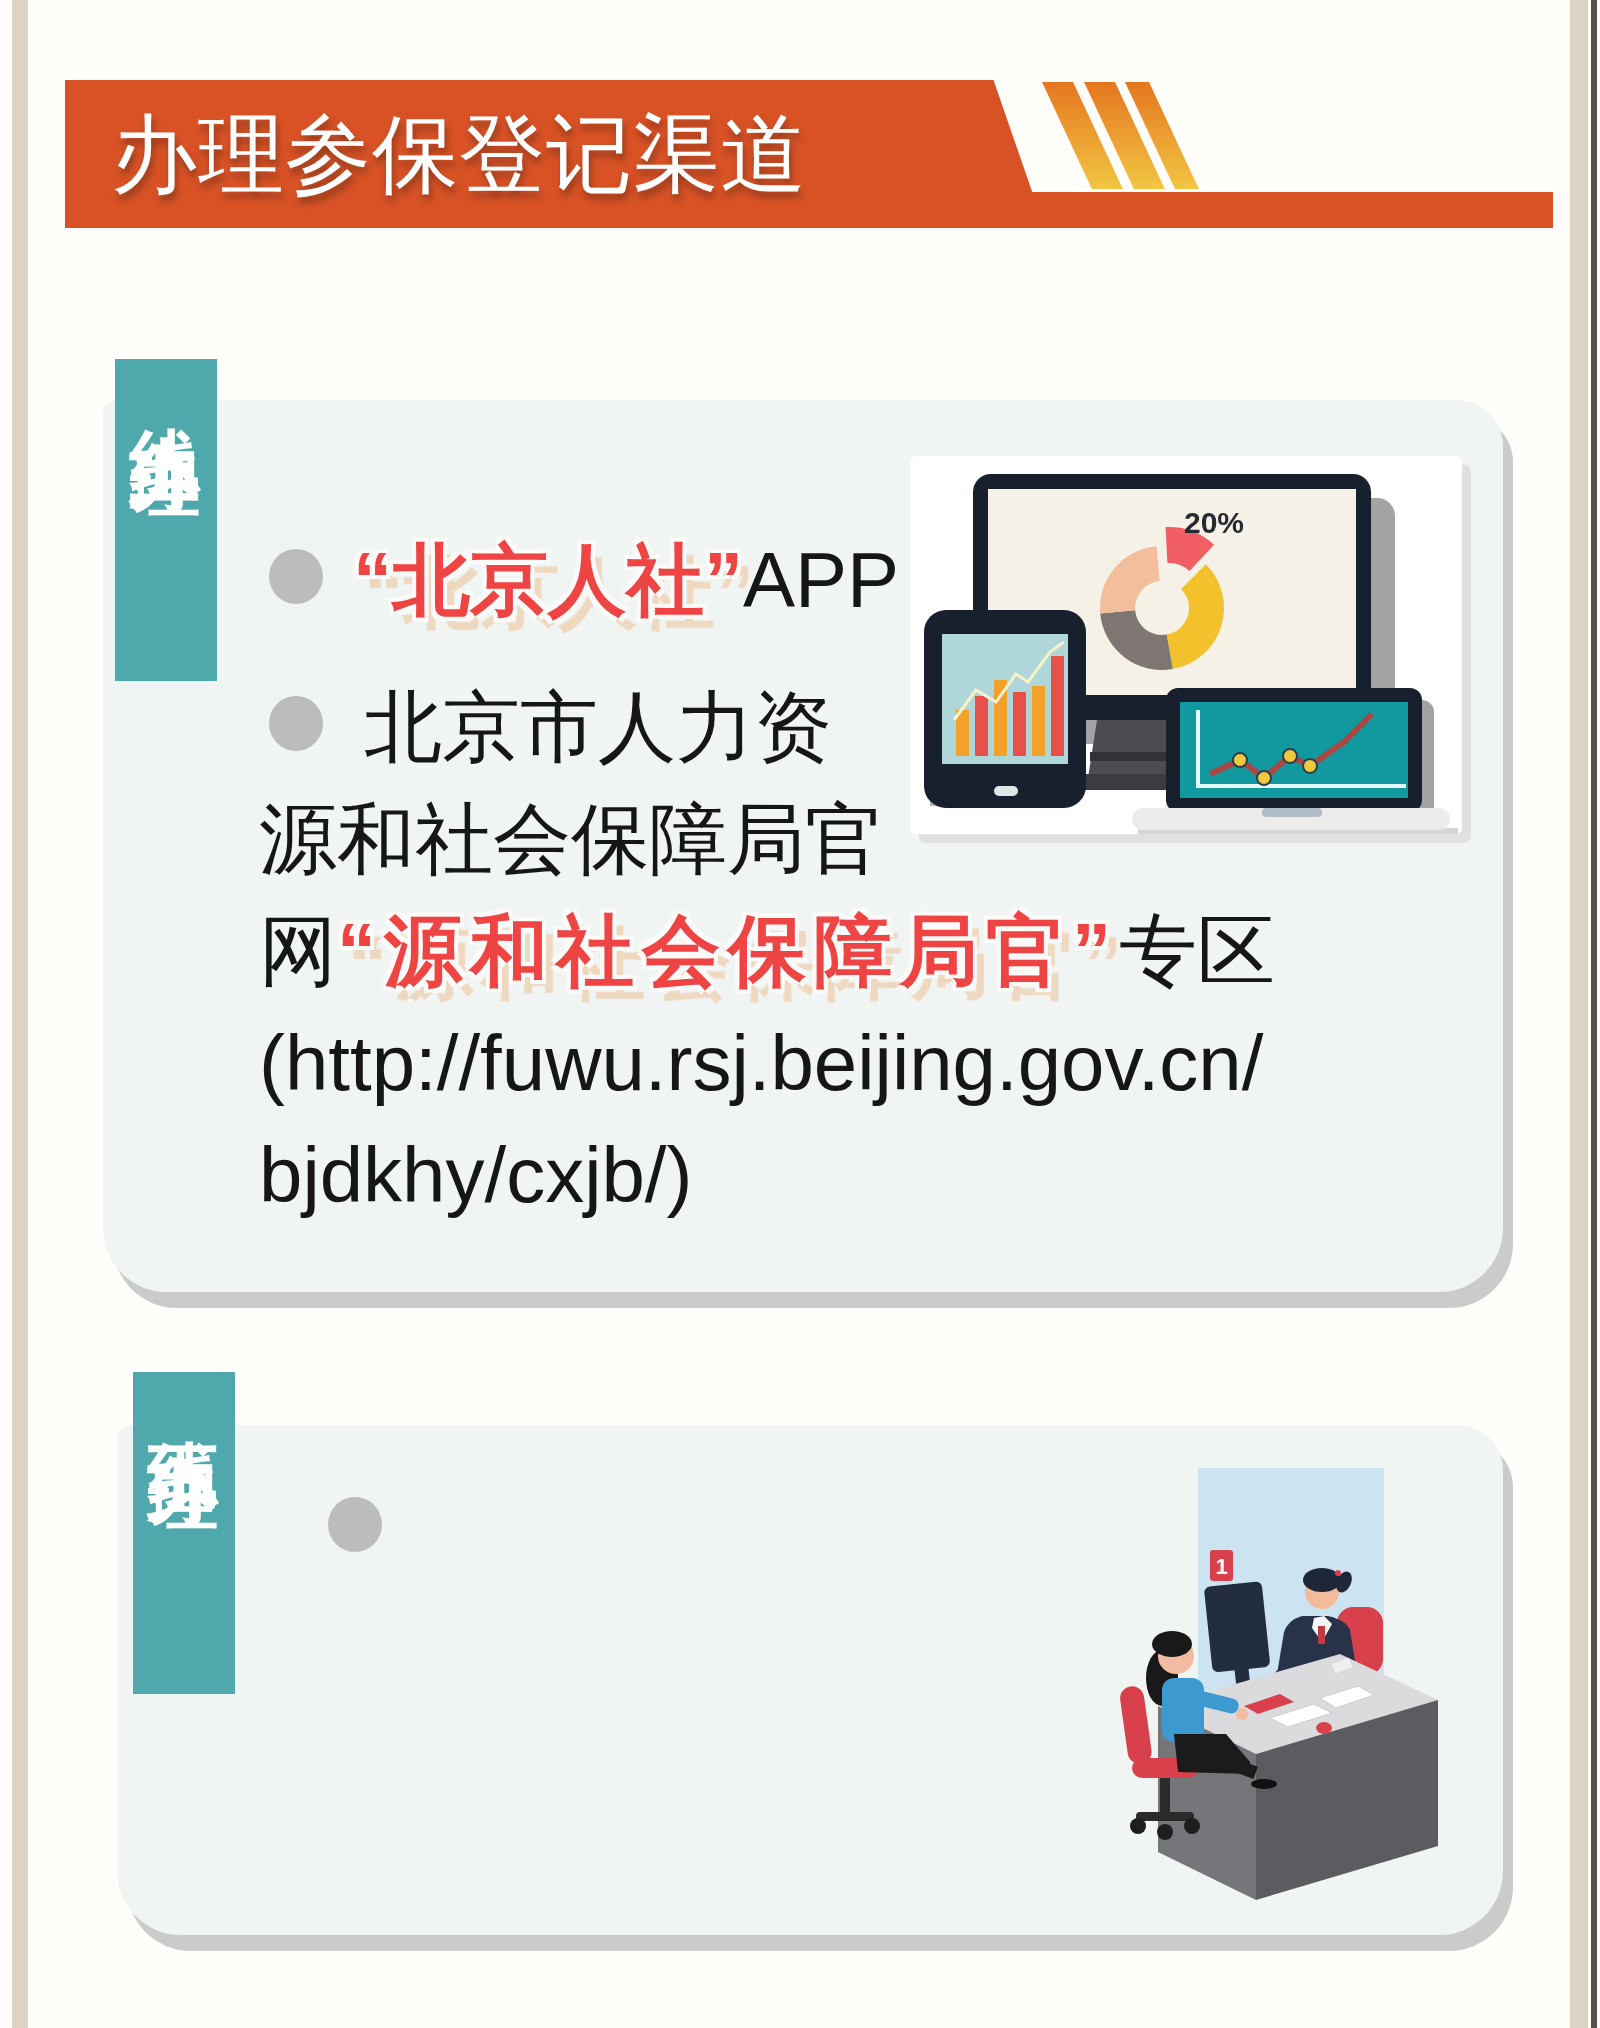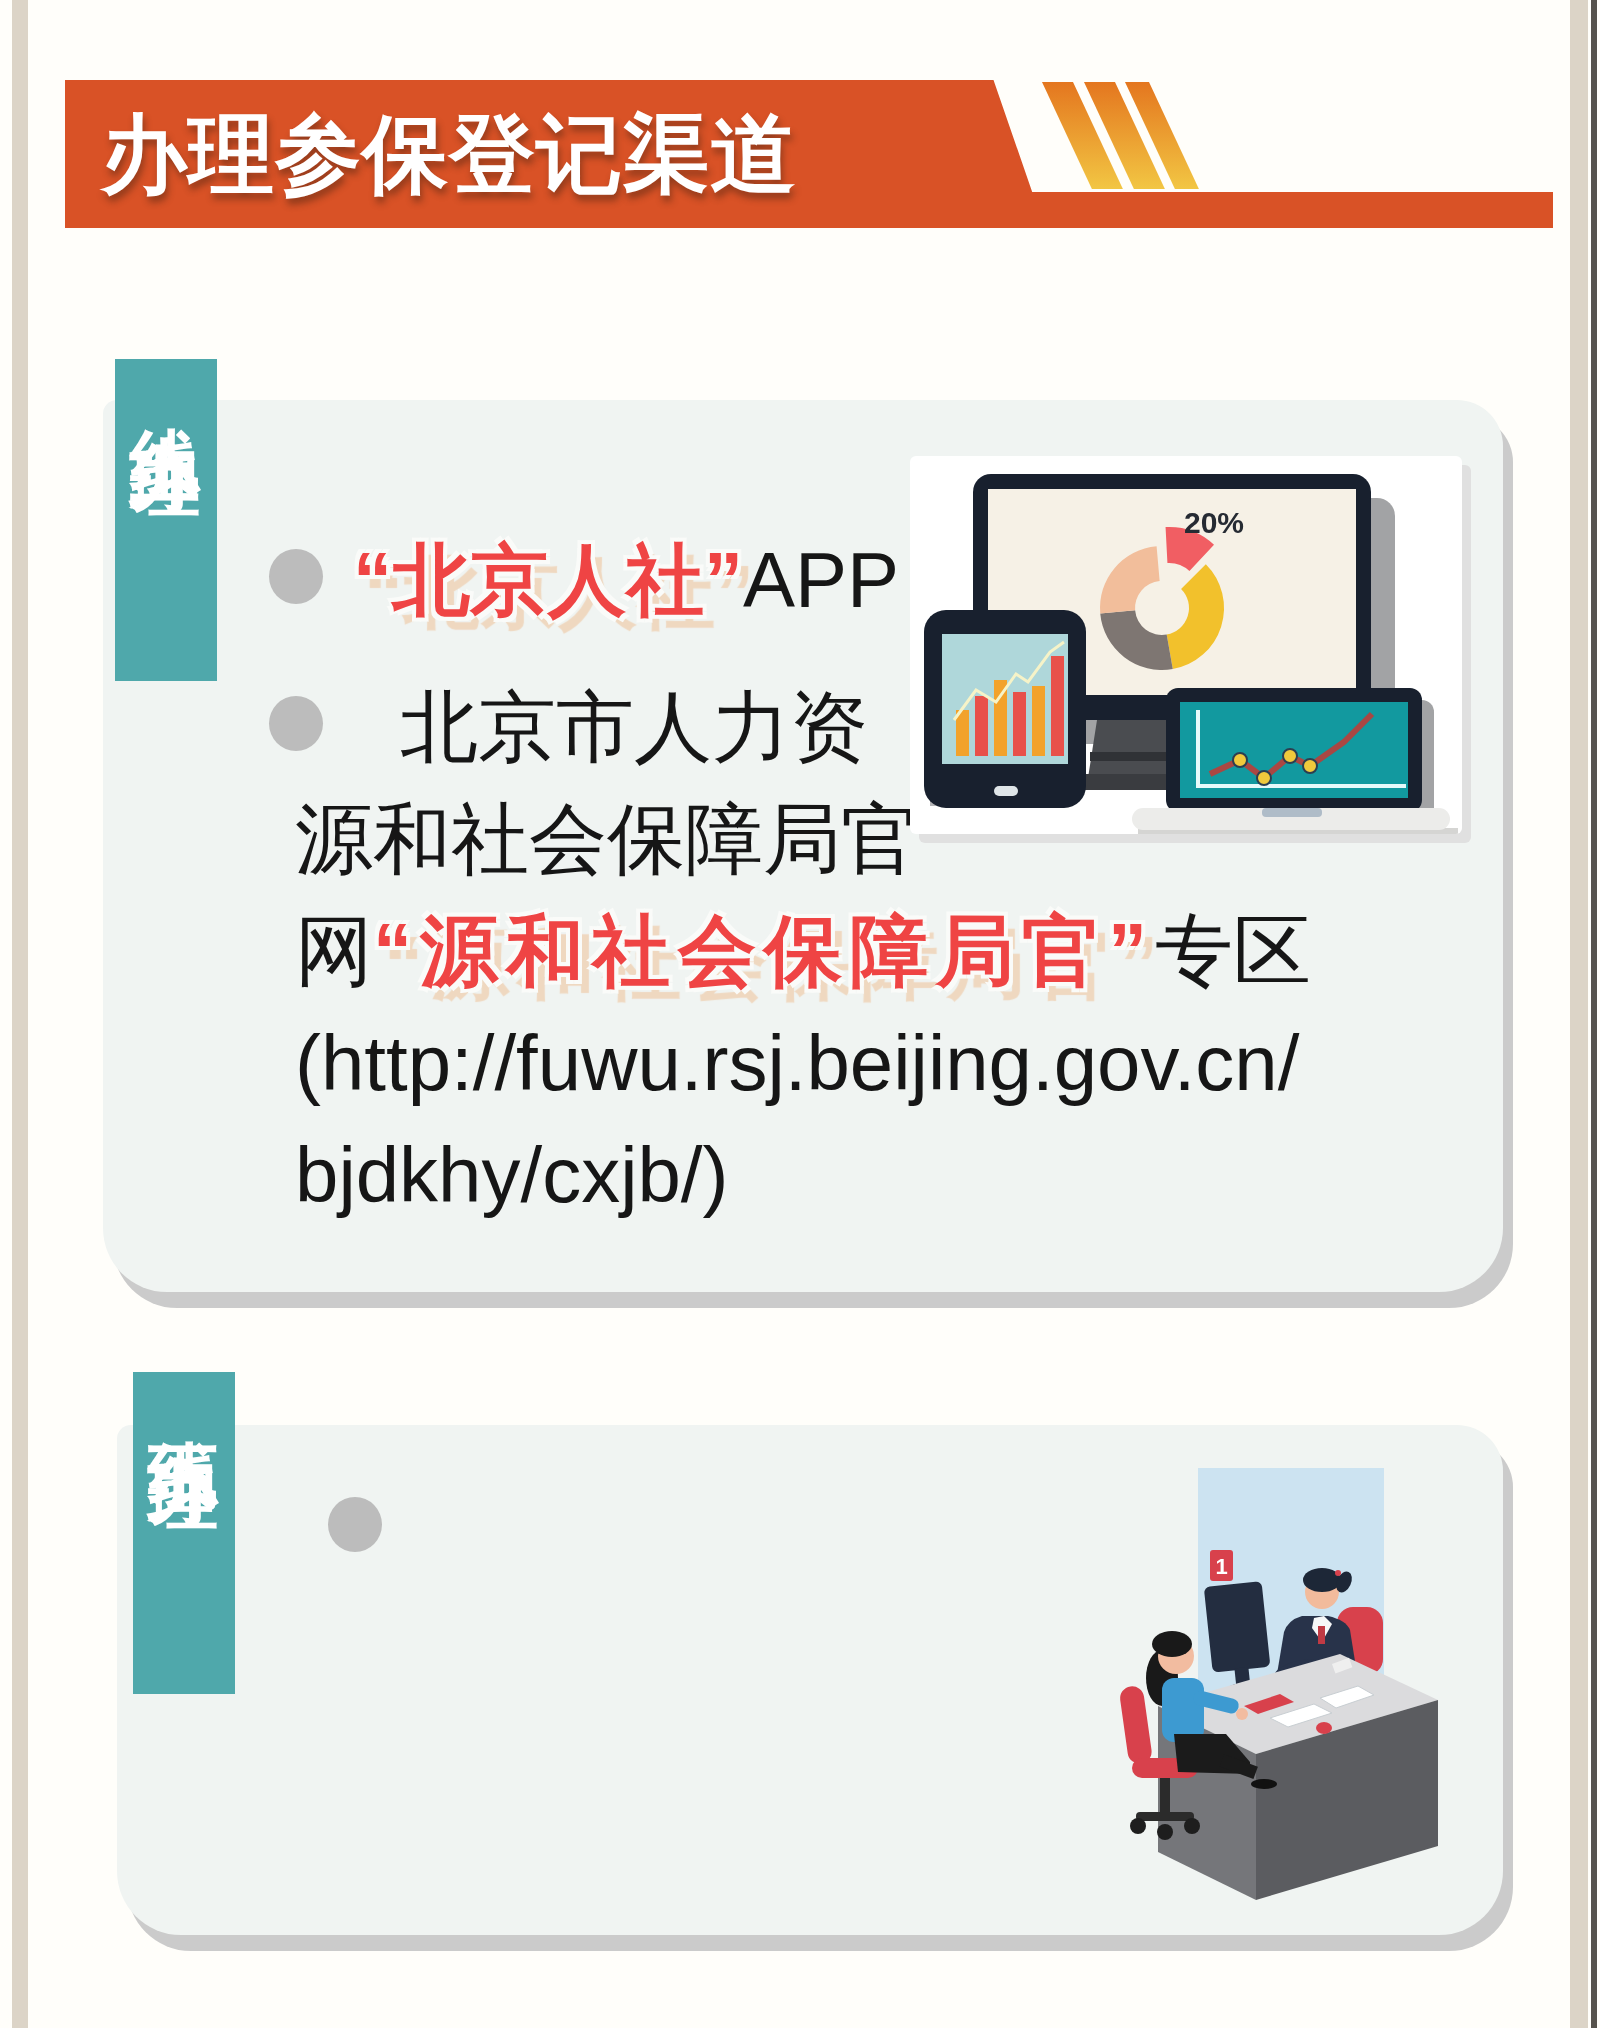--- a/index.html
+++ b/index.html
@@ -15,22 +15,22 @@
   .edge-right{left:1570px;width:18px;}
   .edge-line{position:absolute;top:0;left:1591px;width:6px;height:2028px;background:#57534C;}
 
   
   .banner{
     position:absolute;left:65px;top:80px;width:1488px;height:148px;
     background:#D95226;
     clip-path:polygon(0 0,62.4% 0,65% 75.7%,100% 75.7%,100% 100%,0 100%);
   }
   .banner-title{
-    margin:0;padding-left:36px;line-height:148px;
-    font-size:86px;font-weight:700;color:#ffffff;letter-spacing:1px;
+    margin:0;padding-left:46px;line-height:148px;
+    font-size:86px;font-weight:400;color:#ffffff;letter-spacing:1px;
     text-shadow:2px 6px 7px rgba(60,30,15,.45);
     white-space:nowrap;
   }
   .stripe{
     position:absolute;top:82px;height:107px;
     background:linear-gradient(180deg,#E4761F,#F2C643);
     transform:skewX(25deg);transform-origin:0 0;
   }
   .stripe-1{left:1042px;width:31px;}
   .stripe-2{left:1084px;width:31px;}
@@ -61,21 +61,21 @@
   .bullet-1{left:269px;top:549px;}
   .bullet-2{left:269px;top:696px;}
   .bullet-3{left:328px;top:1497px;}
 
   
   .rich{
     position:absolute;font-size:78px;line-height:112px;
     white-space:pre;color:#161616;font-weight:400;
   }
   .line-app{left:353px;top:524px;}
-  .para-web{left:259px;top:671px;width:1280px;text-indent:105px;margin-left:36px;}
+  .para-web{left:259px;top:671px;width:1280px;text-indent:105px;}
   .para-visit{left:320px;top:1474px;width:1170px;line-height:108px;text-indent:90px;}
   .seg-accent{
     color:#ef4444;font-weight:700;
     text-shadow:
       -4px -4px 0 #FAFBF9, 4px -4px 0 #FAFBF9,
       -4px 4px 0 #FAFBF9, 4px 4px 0 #FAFBF9,
       11px 13px 1px #EFD8C0;
   }
   .seg-spaced{letter-spacing:8px;}
 

